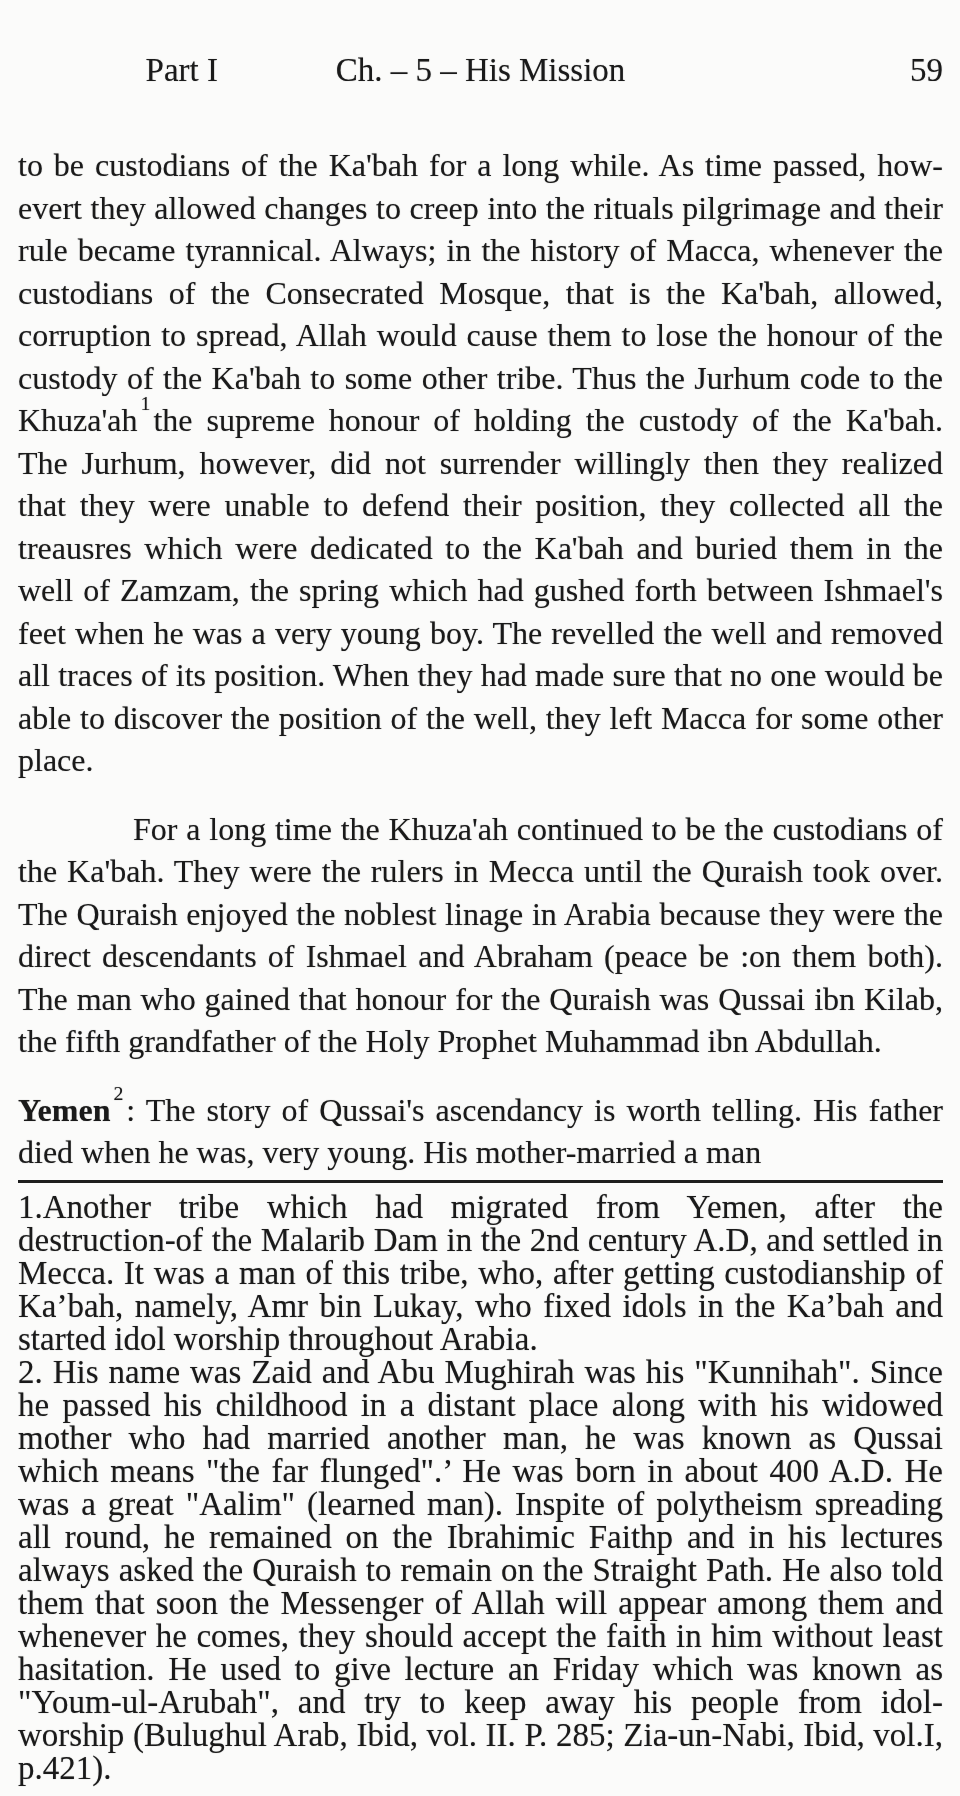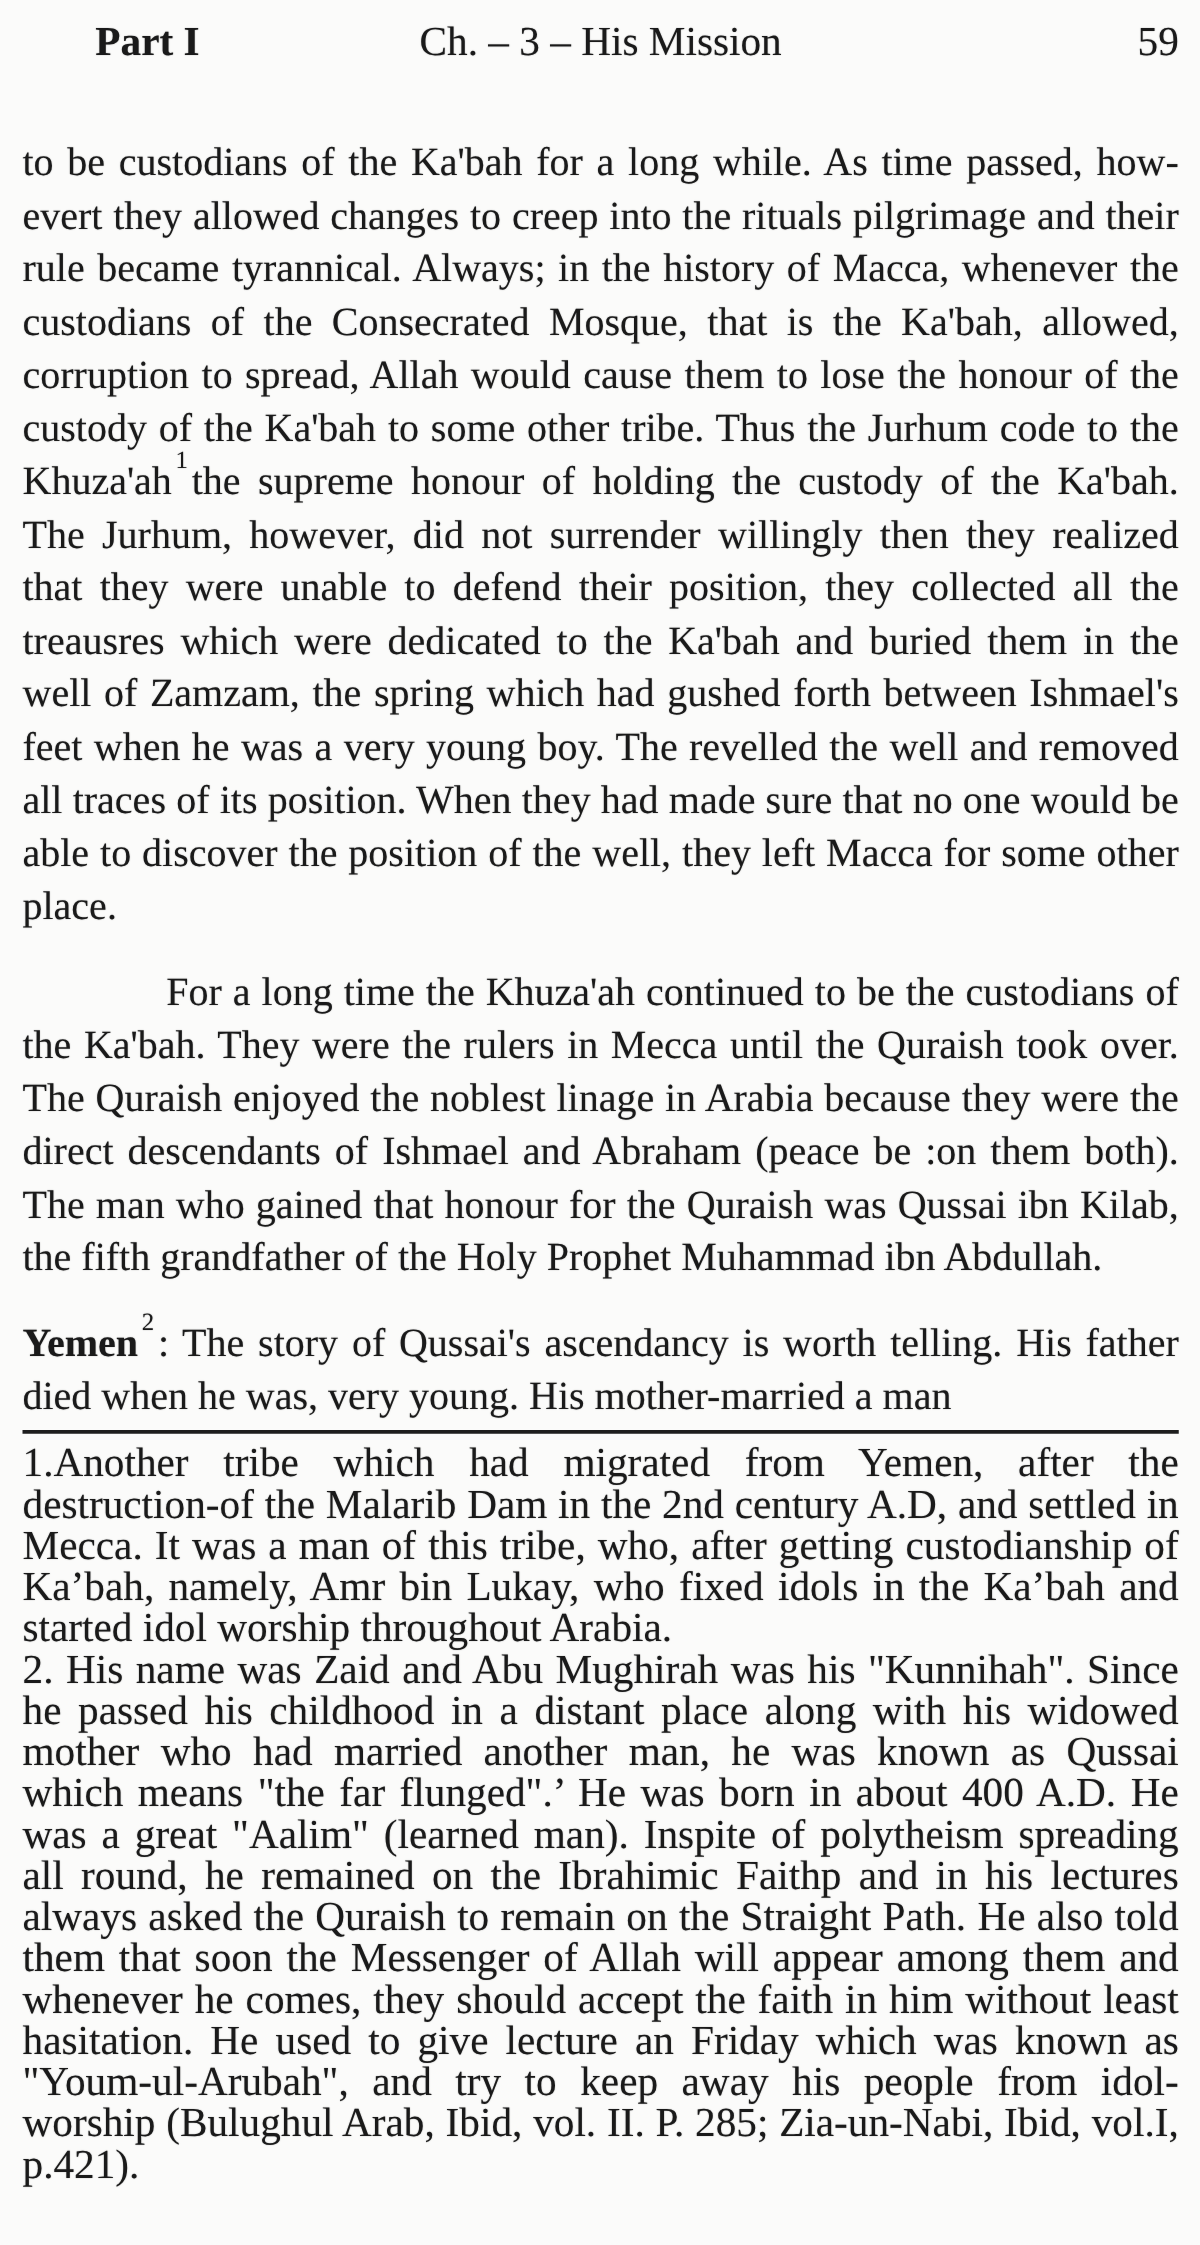--- a/index.html
+++ b/index.html
@@ -14,23 +14,23 @@
     width: 960px; height: 1796px;
     padding: 14px 17px 0 18px;
     text-shadow: 0 0 1px rgba(30,30,30,0.45);
   }
   .page-header {
     display: flex;
     align-items: baseline;
     font-size: 33px;
     line-height: 40px;
   }
-  .page-header .h-left  { width: 200px; text-align: center; font-weight: bold; }
+  .page-header .h-left  { width: 200px; text-align: right; }
   .page-header .h-center{ flex: 1; text-align: center; }
-  .page-header .h-right { width: 200px; text-align: right; }
+  .page-header .h-right { width: 200px; text-align: right; margin-top: 36px; }
   .body-text { margin-top: 54px; }
   .body-text p.body-para {
     font-size: 32px;
     line-height: 42.5px;
     text-align: justify;
   }
   .body-text p.body-para + p.body-para { margin-top: 26px; }
   .body-text p.indent { text-indent: 115px; }
   .body-text sup, .footnotes sup {
     font-size: 0.62em;
@@ -53,21 +53,21 @@
     text-align: justify;
   }
 </style>
 </head>
 <body>
 
 <div class="page">
 
   <div class="page-header">
     <span class="h-left">Part I</span>
-    <span class="h-center">Ch. – 3 – His Mission</span>
+    <span class="h-center">Ch. – 5 – His Mission</span>
     <span class="h-right">59</span>
   </div>
 
   <div class="body-text" id="body-paragraphs">
       <p class="body-para">to be custodians of the Ka'bah for a long while. As time passed, how-evert they allowed changes to creep into the rituals pilgrimage and their rule became tyrannical. Always; in the history of Macca, whenever the custodians of the Consecrated Mosque, that is the Ka'bah, allowed, corruption to spread, Allah would cause them to lose the honour of the custody of the Ka'bah to some other tribe. Thus the Jurhum code to the Khuza'ah<sup>1</sup>the supreme honour of holding the custody of the Ka'bah. The Jurhum, however, did not surrender willingly then they realized that they were unable to defend their position, they collected all the treausres which were dedicated to the Ka'bah and buried them in the well of Zamzam, the spring which had gushed forth between Ishmael's feet when he was a very young boy. The revelled the well and removed all traces of its position. When they had made sure that no one would be able to discover the position of the well, they left Macca for some other place.</p>
       <p class="body-para indent">For a long time the Khuza'ah continued to be the custodians of the Ka'bah. They were the rulers in Mecca until the Quraish took over. The Quraish enjoyed the noblest linage in Arabia because they were the direct descendants of Ishmael and Abraham (peace be :on them both). The man who gained that honour for the Quraish was Qussai ibn Kilab, the fifth grandfather of the Holy Prophet Muhammad ibn Abdullah.</p>
       <p class="body-para"><b>Yemen</b><sup>2</sup>: The story of Qussai's ascendancy is worth telling. His father died when he was, very young. His mother-married a man</p>
     </div>
 
   <hr class="footnote-separator">

